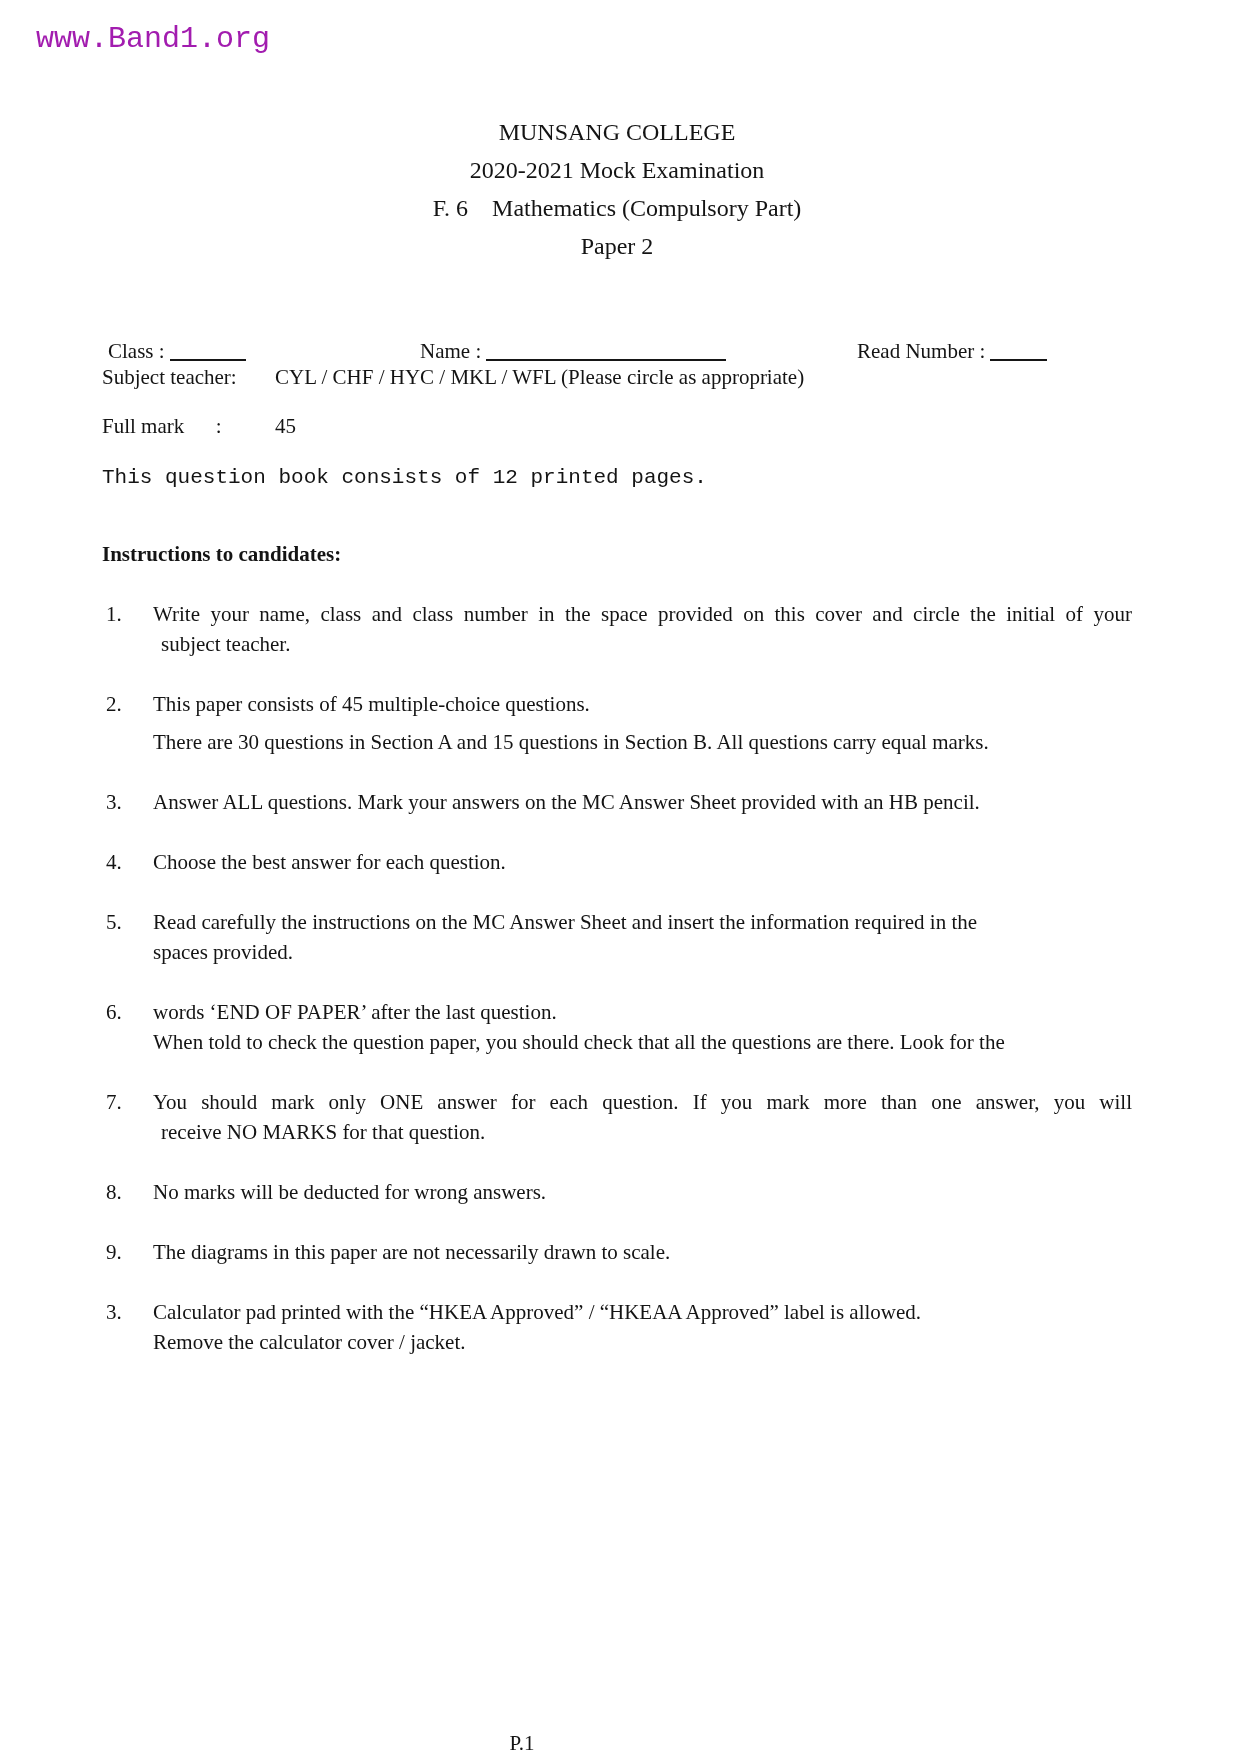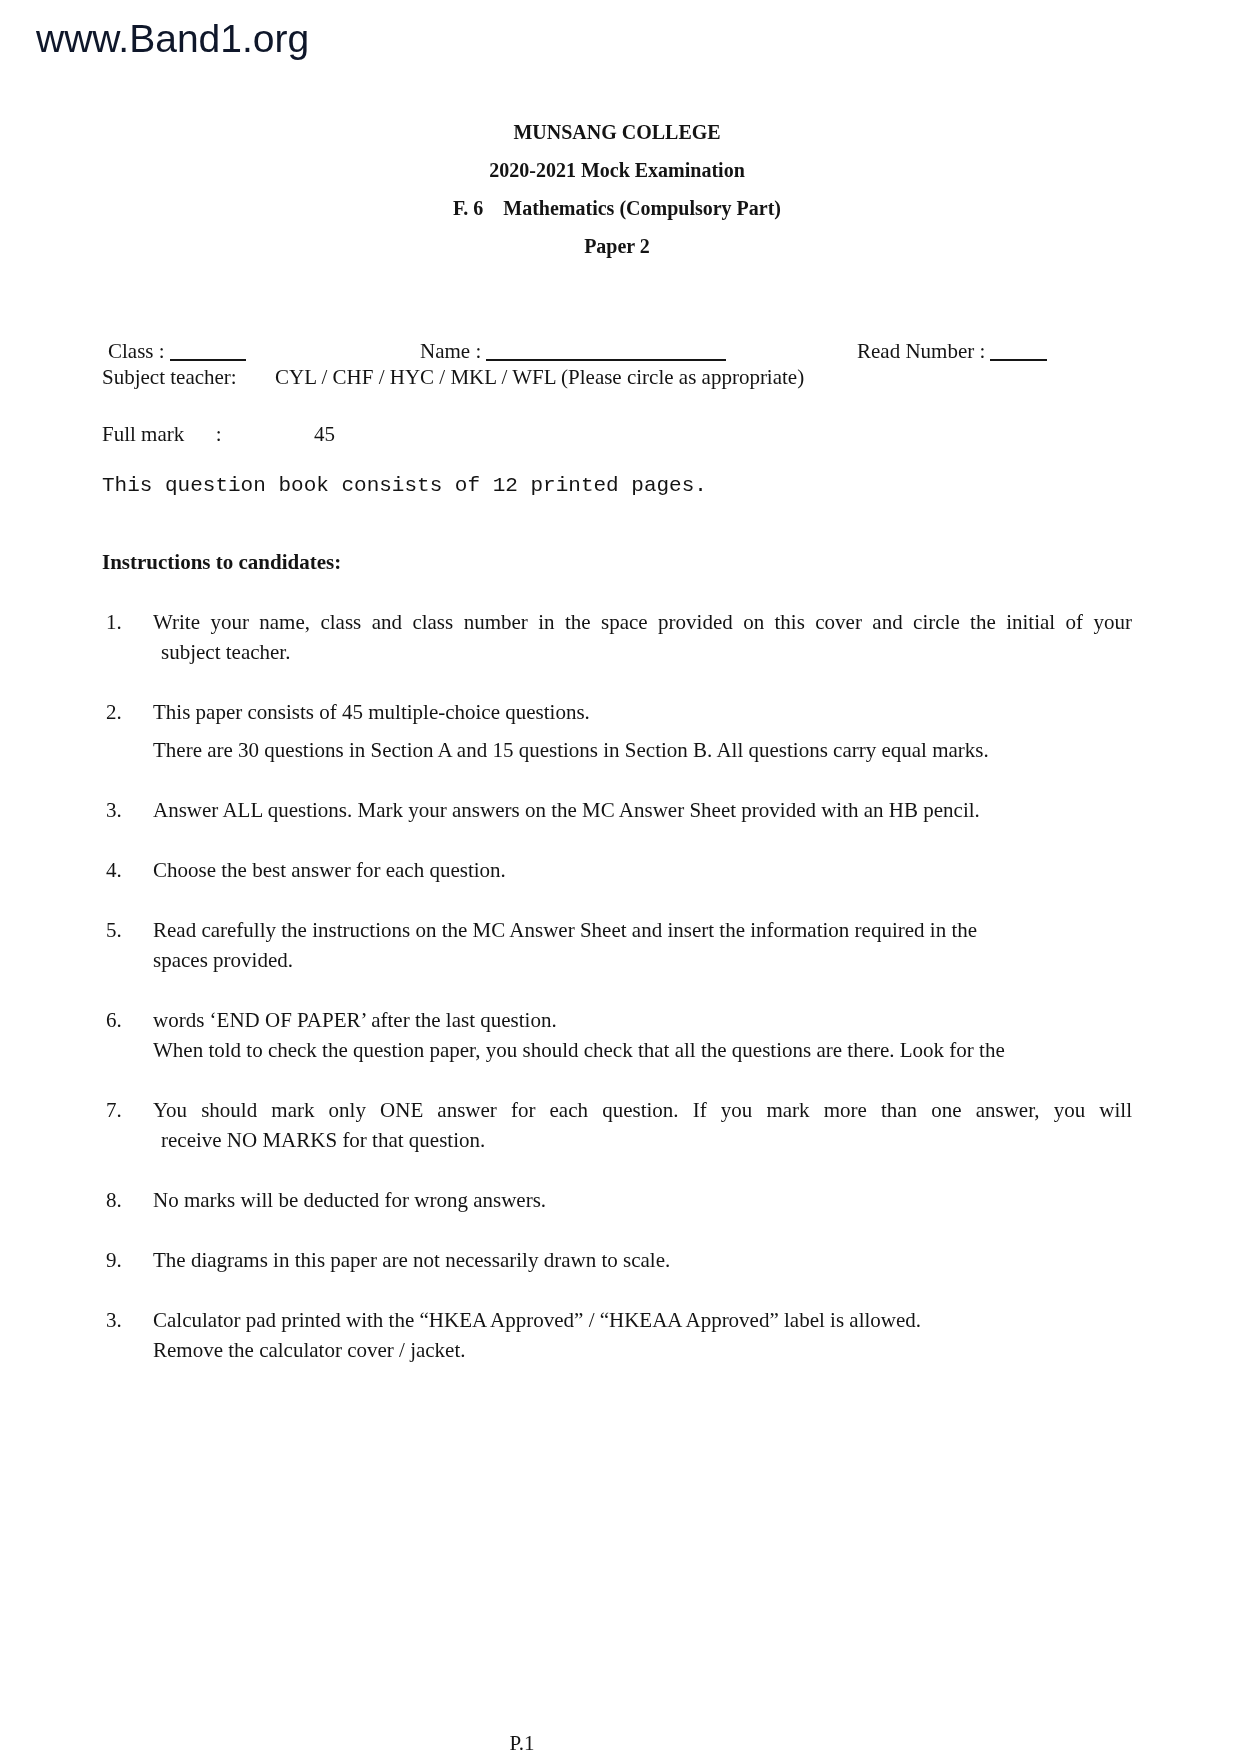--- a/index.html
+++ b/index.html
@@ -3,42 +3,42 @@
 <meta charset="utf-8">
 <style>
   html,body{margin:0;padding:0;background:#888;}
   .page{
     width:1240px;height:1754px;background:#ffffff;position:relative;
     margin:0 auto;overflow:hidden;
     font-family:"Liberation Serif", serif;font-size:21px;line-height:30px;color:#141414;
   }
   .watermark{
     position:absolute;left:36px;top:22px;
-    font-family:Liberation Sans, sans-serif;font-size:39px;line-height:34px;color:#0f172a;
+    font-family:Liberation Mono, monospace;font-size:30px;line-height:34px;color:#a21caf;
   }
   .content{position:absolute;left:102px;top:113px;width:1030px;}
-  .title-block{text-align:center;font-weight:bold;font-size:20px;line-height:38px;}
+  .title-block{text-align:center;font-weight:normal;font-size:24px;line-height:38px;}
   .title-block div{white-space:pre-wrap;}
   .student-row{position:relative;height:30px;margin-top:65px;}
   .student-row .fld{position:absolute;white-space:nowrap;}
   .fld-class{left:6px;}
   .fld-name{left:318px;}
   .fld-classnum{left:755px;}
   .blank{
     display:inline-block;border-bottom:2px solid #161616;height:26px;
     margin-left:5px;position:relative;top:3px;
   }
   .blank.w-class{width:76px;}
   .blank.w-name{width:240px;}
   .blank.w-classnum{width:57px;}
   .detail-row{display:flex;margin-top:2px;}
   .detail-row .lbl{width:173px;white-space:pre-wrap;flex:none;}
   .detail-row .val{flex:1;}
   .mt20{margin-top:20px;}
-  .mt19{margin-top:27px;gap:39px;}
+  .mt19{margin-top:19px;}
   .pages-note{margin-top:22px;font-family:Liberation Mono, monospace;}
   .instructions-heading{margin-top:46px;font-weight:bold;}
   .item{display:flex;margin-top:30px;}
   .item .num{width:47px;flex:none;padding-left:4px;}
   .item .txt{flex:1;}
   .justify{text-align:justify;text-align-last:justify;}
   .indent{padding-left:8px;}
   .gap-top{margin-top:8px;}
   .footer{position:absolute;left:0;top:1728px;width:1044px;text-align:center;}
 </style>

